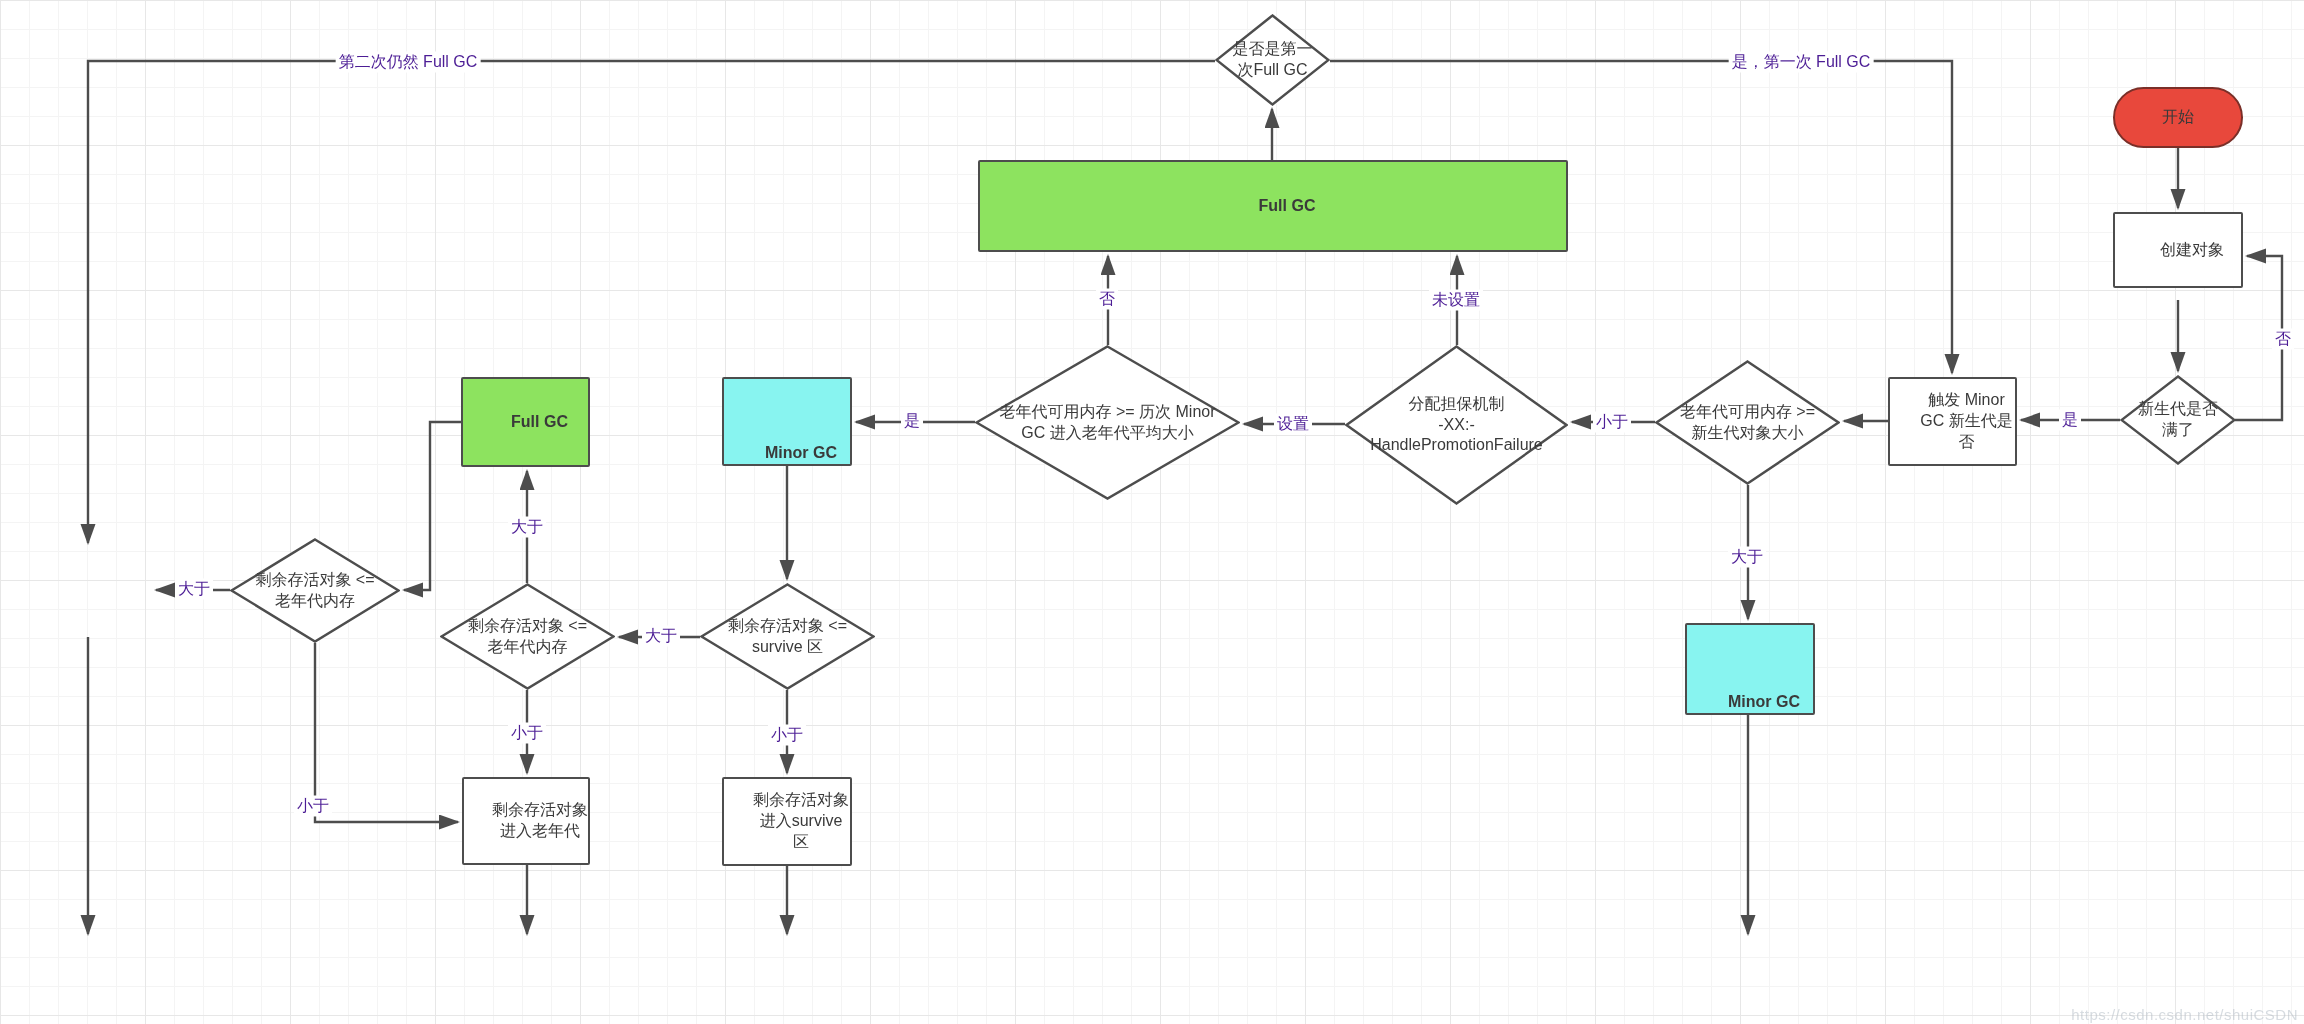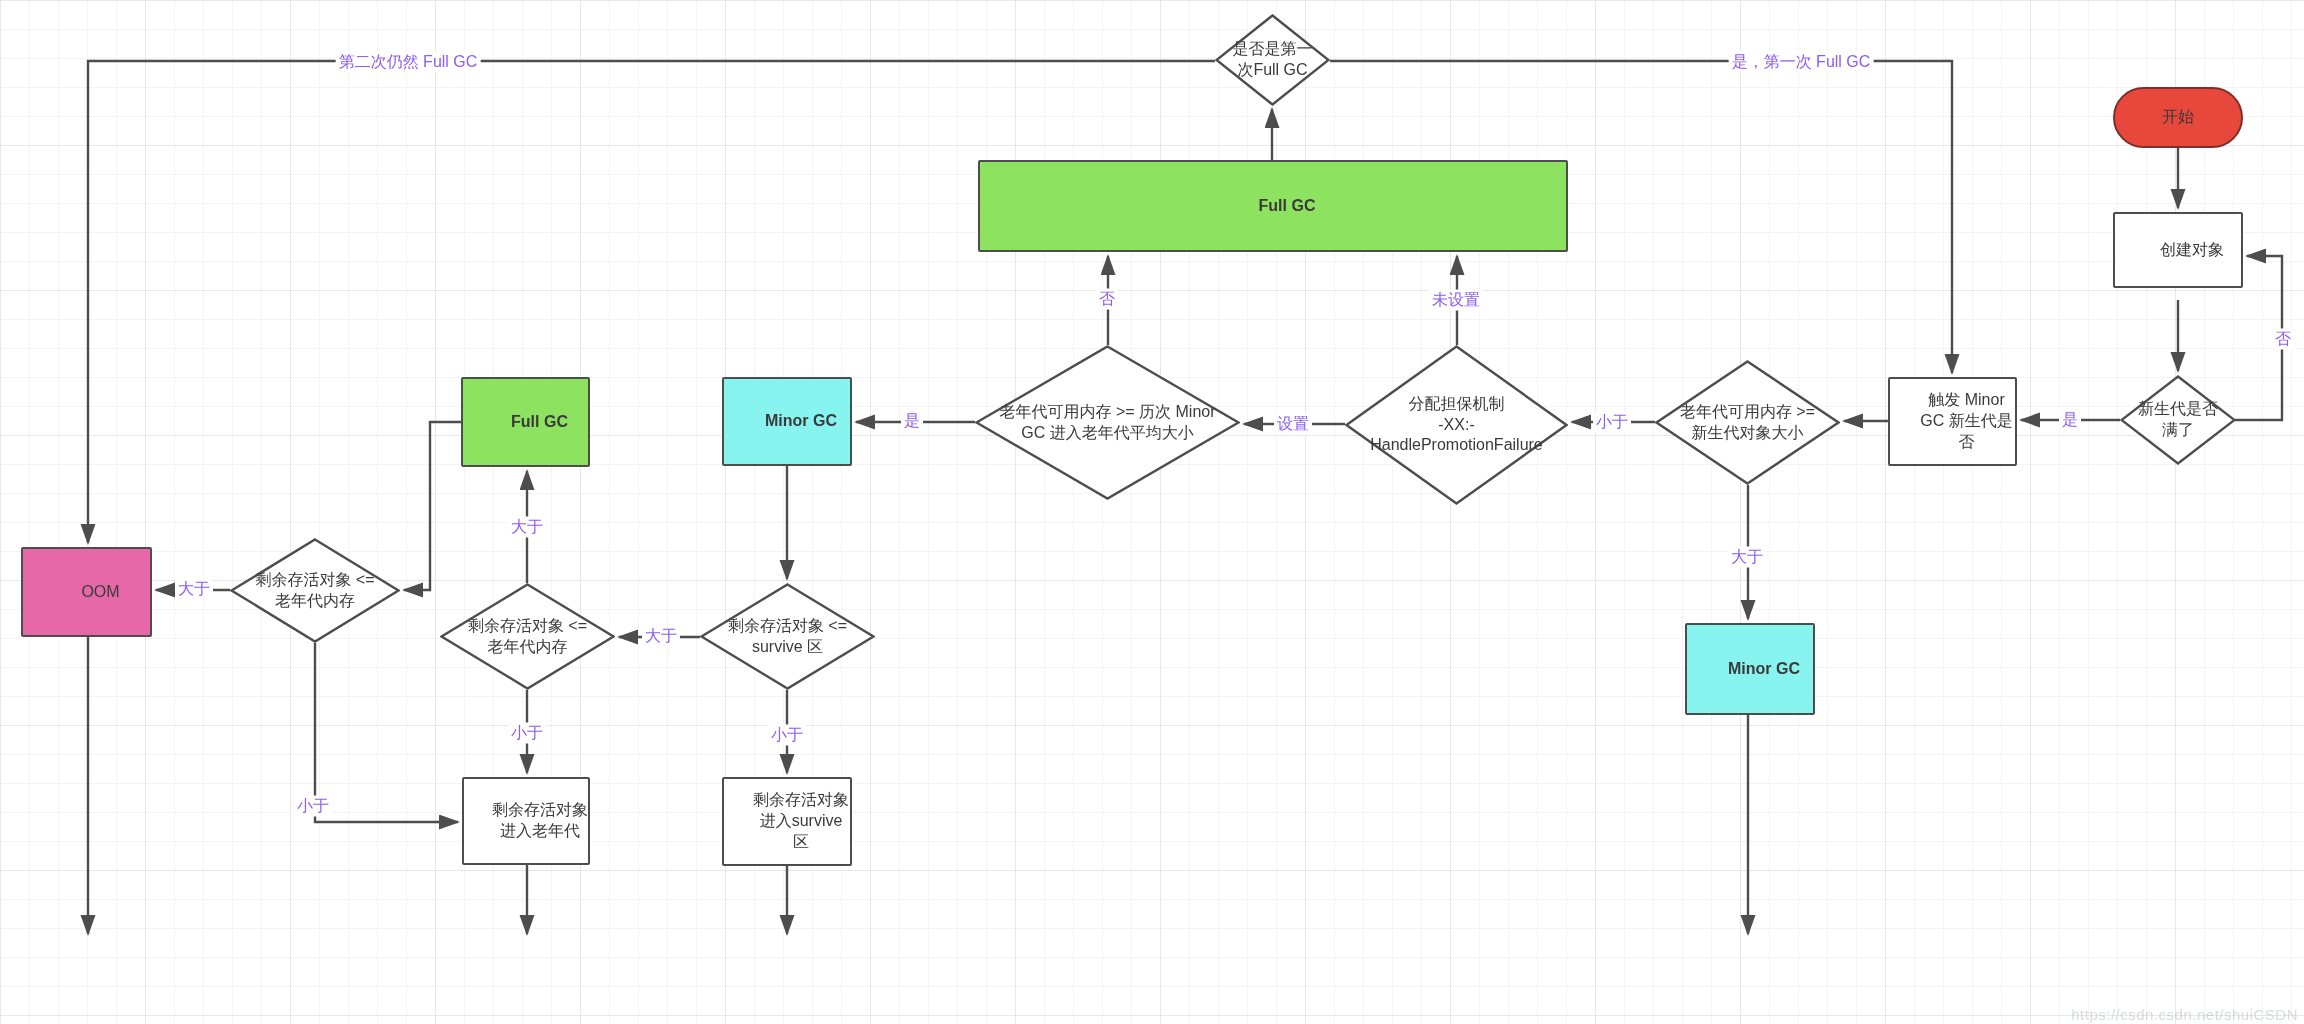--- a/index.html
+++ b/index.html
@@ -16,29 +16,29 @@
     color:#3a3a3a;
   }
   #edges{position:absolute;left:0;top:0;z-index:1;}
   #edges polyline{fill:none;stroke:var(--line,#4d4d4d);stroke-width:2.4px;}
   .node{position:absolute;z-index:2;display:flex;align-items:center;justify-content:center;
         text-align:center;font-size:16px;line-height:1.3;white-space:pre-line;}
   .rect{border:2.6px solid var(--line,#4d4d4d);background:#fff;border-radius:2px;box-sizing:border-box;padding-left:28px;}
   .pill{border:2.6px solid #7a2f28;border-radius:31px;background:var(--red,#e8483c);box-sizing:border-box;}
   .endpill{border:3px solid var(--line,#4d4d4d);border-radius:28px;background:#fff;box-sizing:border-box;}
   .green{background:var(--green,#8de35f);}
-  .cyan{background:var(--cyan,#88f4f0);}
+  .cyan{background:var(--cyan,#88f4f0);align-items:flex-end;}
   .pink{background:var(--pink,#e668a9);}
   .bold{font-weight:bold;}
   .diamond{background:transparent;}
   .diamond svg{position:absolute;left:0;top:0;width:100%;height:100%;}
   .diamond polygon{fill:#ffffff;stroke:var(--line,#4d4d4d);stroke-width:2.4px;stroke-linejoin:miter;}
   .nlabel{position:relative;z-index:3;width:110%;}
   .elabel{position:absolute;z-index:4;transform:translate(-50%,-50%);background:#fff;
-          padding:0 3px;font-size:16px;white-space:nowrap;color:#8b5cf6;}
+          padding:0 3px;font-size:16px;white-space:nowrap;color:#4c1d95;}
   #watermark{position:absolute;right:6px;bottom:1px;z-index:5;font-size:15px;
              color:rgba(180,190,198,.55);letter-spacing:.5px;}
 </style>
 </head>
 <body>
 
 <div id="canvas">
 
   <svg id="edges" width="2304" height="1024">
     <defs>
@@ -92,23 +92,20 @@
   </div>
 
   <div class="node rect cyan bold" style="left:722px;top:377px;width:130px;height:89px">
     <div class="nlabel">Minor GC</div>
   </div>
 
   <div class="node rect green bold" style="left:461px;top:377px;width:129px;height:90px">
     <div class="nlabel">Full GC</div>
   </div>
 
-  <div class="node rect pink" style="left:21px;top:547px;width:131px;height:90px">
-    <div class="nlabel">OOM</div>
-  </div>
 
   <div class="node rect" style="left:462px;top:777px;width:128px;height:88px">
     <div class="nlabel">剩余存活对象
 进入老年代</div>
   </div>
 
   <div class="node rect" style="left:722px;top:777px;width:130px;height:89px">
     <div class="nlabel">剩余存活对象
 进入survive
 区</div>

